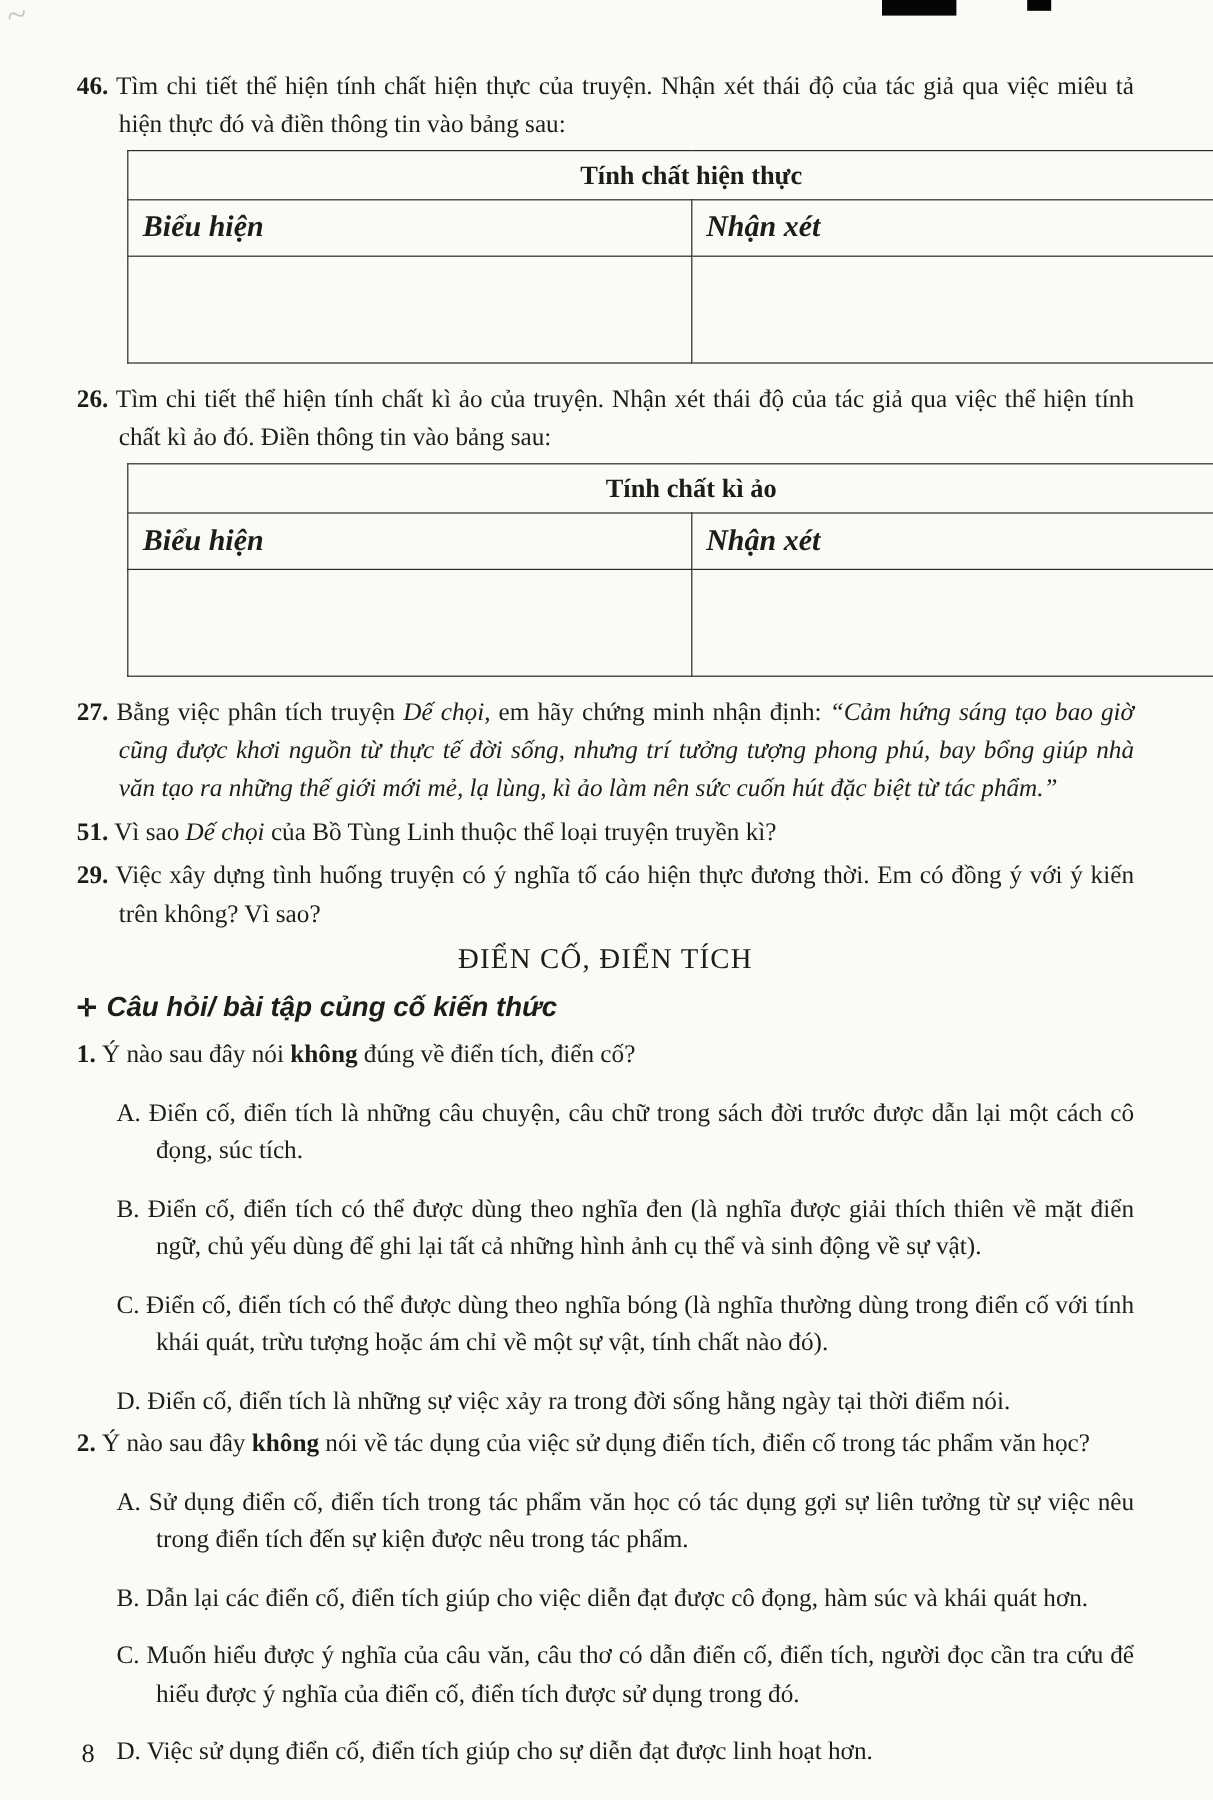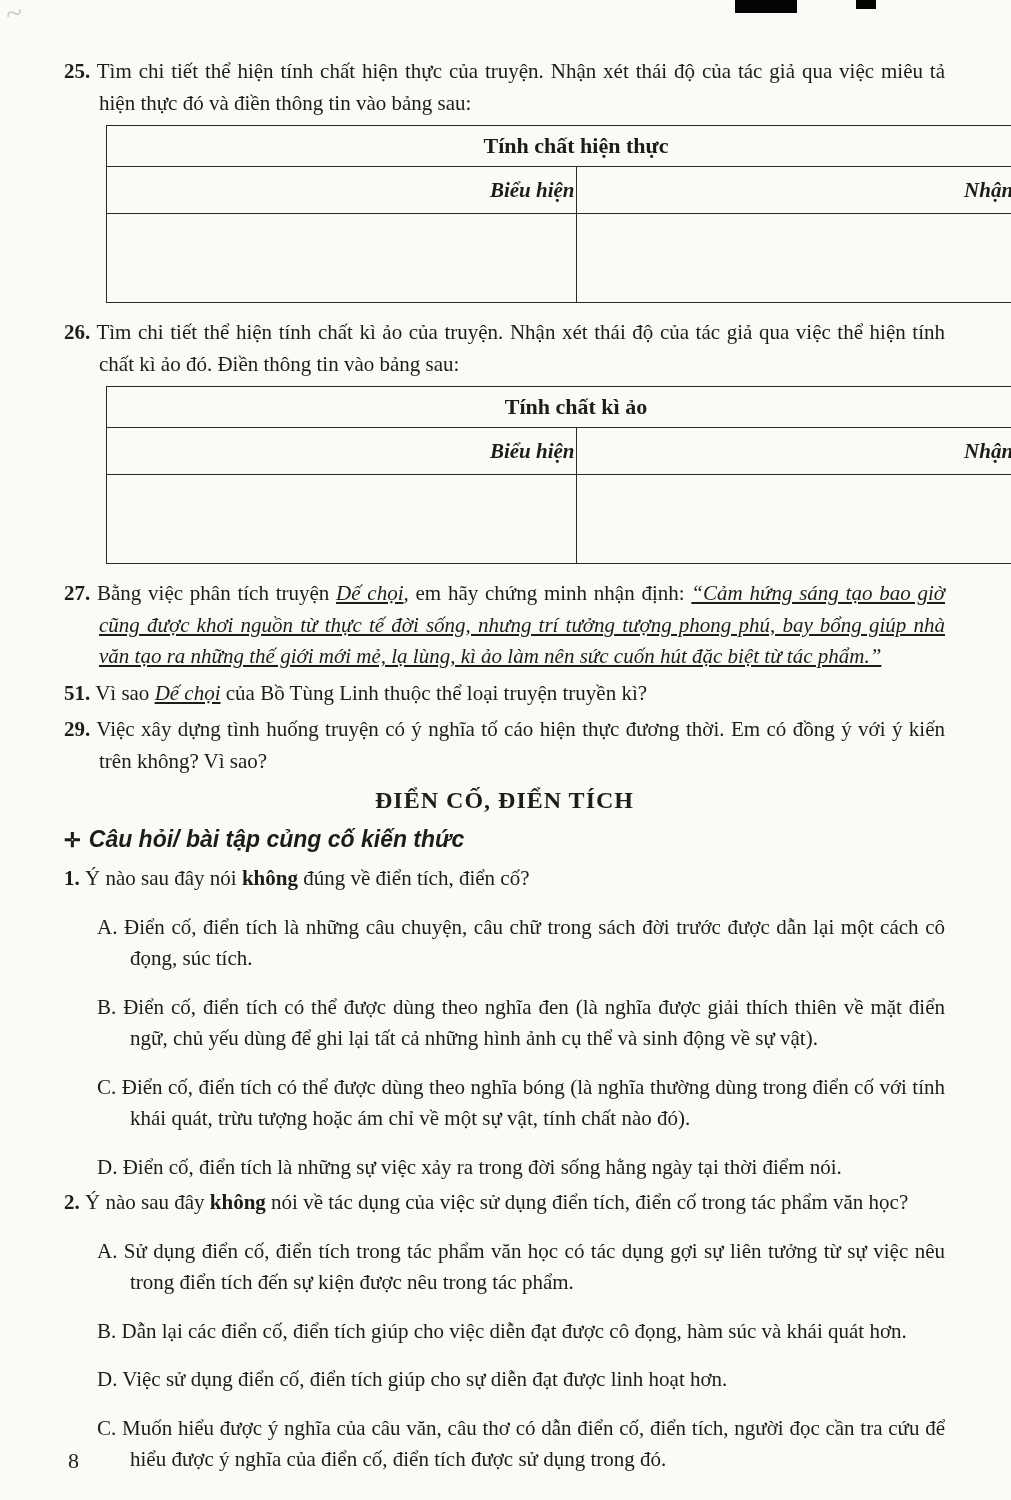--- a/index.html
+++ b/index.html
@@ -15,50 +15,50 @@
 
   .q {
     margin: 0 0 5px 0;
     padding-left: 35px;
     text-indent: -35px;
     text-align: justify;
     font-size: 21px;
     line-height: 1.5;
   }
   .qnum { font-weight: bold; }
-  .ital { font-style: italic; text-decoration: underline; }
+  .ital { font-style: italic; }
   .bold { font-weight: bold; }
 
   table.wtable {
     border-collapse: collapse;
     width: 940px;
     margin: 6px 0 14px 42px;
     table-layout: fixed;
   }
   table.wtable td { border: 1.6px solid #2b2a28; }
   .t-title {
     font-weight: bold; text-align: center;
     font-size: 22px; height: 38px;
   }
   .t-col {
-    font-weight: bold; font-style: italic; text-align: right;
-    font-size: 21px; height: 44px; width: 50%; padding-left: 12px;
+    font-weight: bold; font-style: italic; text-align: left;
+    font-size: 25px; height: 44px; width: 50%; padding-left: 12px;
   }
   .t-empty { height: 86px; }
 
   .sec-head {
     font-family: "Liberation Sans", sans-serif;
     font-weight: bold;
     font-size: 26px;
     margin: 24px 0 8px 0;
     color: #161513;
   }
   .center-title {
     text-align: center;
-    font-weight: bold;
+    font-weight: normal;
     font-size: 24px;
     letter-spacing: 1px;
     margin: 10px 0 12px 0;
   }
   .sub-head {
     font-family: Liberation Sans, sans-serif;
     font-weight: bold;
     font-style: italic;
     font-size: 23px;
     margin: 6px 0 10px 0;
@@ -91,21 +91,21 @@
 </style>
 </head>
 <body>
 
 <div class="artifact a1"></div>
 <div class="artifact a2"></div>
 <span class="scan-mark">~</span>
 
 <div class="page">
 
-  <p class="q"><span class="qnum">25.</span> <span>Tìm chi tiết thể hiện tính chất hiện thực của truyện. Nhận xét thái độ của tác giả qua việc miêu tả hiện thực đó và điền thông tin vào bảng sau:</span></p>
+  <p class="q"><span class="qnum">46.</span> <span>Tìm chi tiết thể hiện tính chất hiện thực của truyện. Nhận xét thái độ của tác giả qua việc miêu tả hiện thực đó và điền thông tin vào bảng sau:</span></p>
 
   <table class="wtable">
     <tbody>
         <tr>
       <td colspan="2" class="t-title">Tính chất hiện thực</td>
     </tr>
     <tr>
       <td class="t-col">Biểu hiện</td>
       <td class="t-col">Nhận xét</td>
     </tr>
@@ -149,18 +149,18 @@
 
   <p class="opt"><span>A.</span> <span>Điển cố, điển tích là những câu chuyện, câu chữ trong sách đời trước được dẫn lại một cách cô đọng, súc tích.</span></p>
   <p class="opt"><span>B.</span> <span>Điển cố, điển tích có thể được dùng theo nghĩa đen (là nghĩa được giải thích thiên về mặt điển ngữ, chủ yếu dùng để ghi lại tất cả những hình ảnh cụ thể và sinh động về sự vật).</span></p>
   <p class="opt"><span>C.</span> <span>Điển cố, điển tích có thể được dùng theo nghĩa bóng (là nghĩa thường dùng trong điển cố với tính khái quát, trừu tượng hoặc ám chỉ về một sự vật, tính chất nào đó).</span></p>
   <p class="opt"><span>D.</span> <span>Điển cố, điển tích là những sự việc xảy ra trong đời sống hằng ngày tại thời điểm nói.</span></p>
 
   <p class="q"><span class="qnum">2.</span> <span>Ý nào sau đây </span><span class="bold">không</span><span> nói về tác dụng của việc sử dụng điển tích, điển cố trong tác phẩm văn học?</span></p>
 
   <p class="opt"><span>A.</span> <span>Sử dụng điển cố, điển tích trong tác phẩm văn học có tác dụng gợi sự liên tưởng từ sự việc nêu trong điển tích đến sự kiện được nêu trong tác phẩm.</span></p>
   <p class="opt"><span>B.</span> <span>Dẫn lại các điển cố, điển tích giúp cho việc diễn đạt được cô đọng, hàm súc và khái quát hơn.</span></p>
+  <p class="opt"><span>C.</span> <span>Muốn hiểu được ý nghĩa của câu văn, câu thơ có dẫn điển cố, điển tích, người đọc cần tra cứu để hiểu được ý nghĩa của điển cố, điển tích được sử dụng trong đó.</span></p>
   <p class="opt"><span>D.</span> <span>Việc sử dụng điển cố, điển tích giúp cho sự diễn đạt được linh hoạt hơn.</span></p>
-  <p class="opt"><span>C.</span> <span>Muốn hiểu được ý nghĩa của câu văn, câu thơ có dẫn điển cố, điển tích, người đọc cần tra cứu để hiểu được ý nghĩa của điển cố, điển tích được sử dụng trong đó.</span></p>
 
 </div>
 
 <div class="page-number">8</div>
 
 </body></html>

